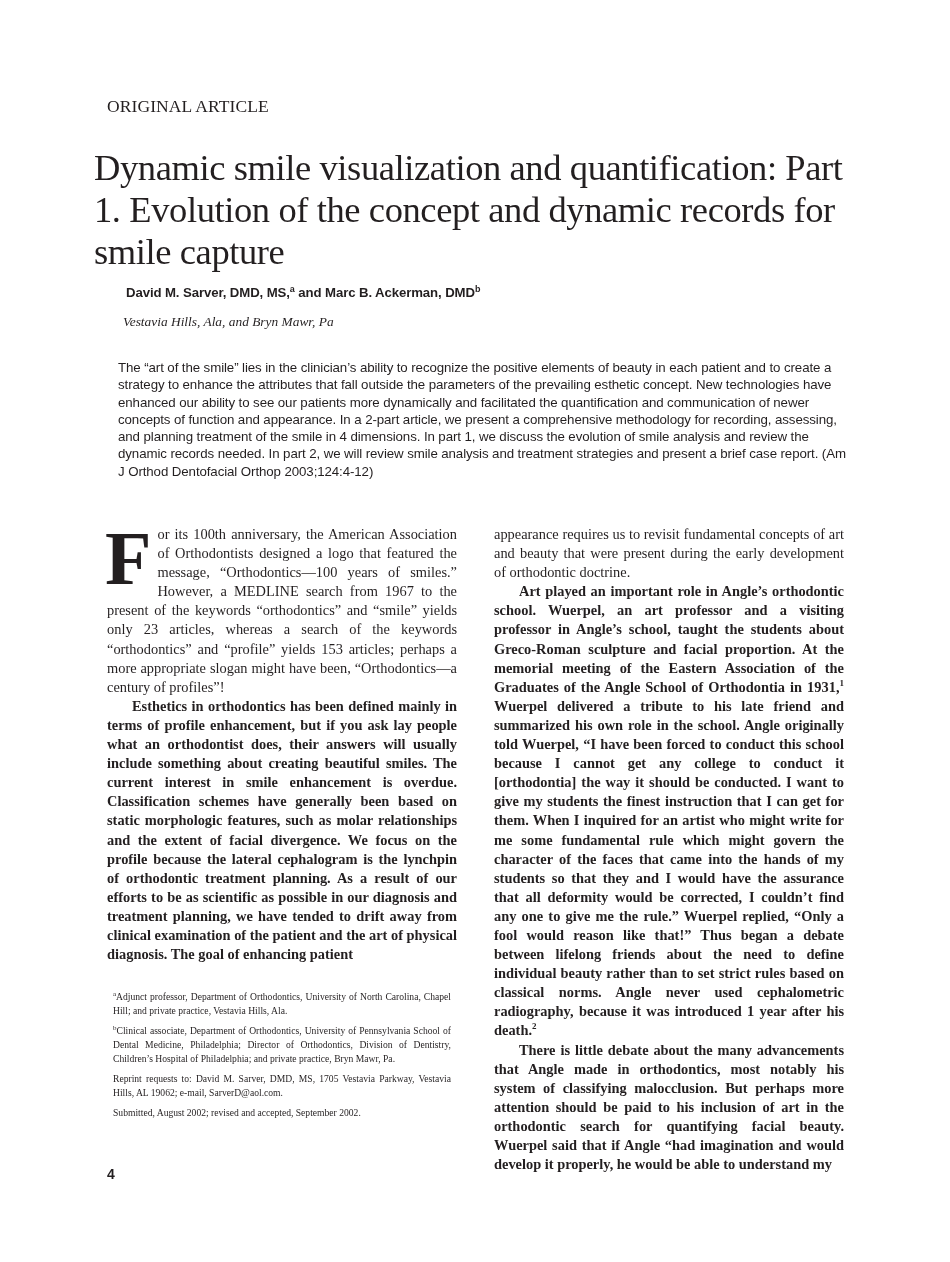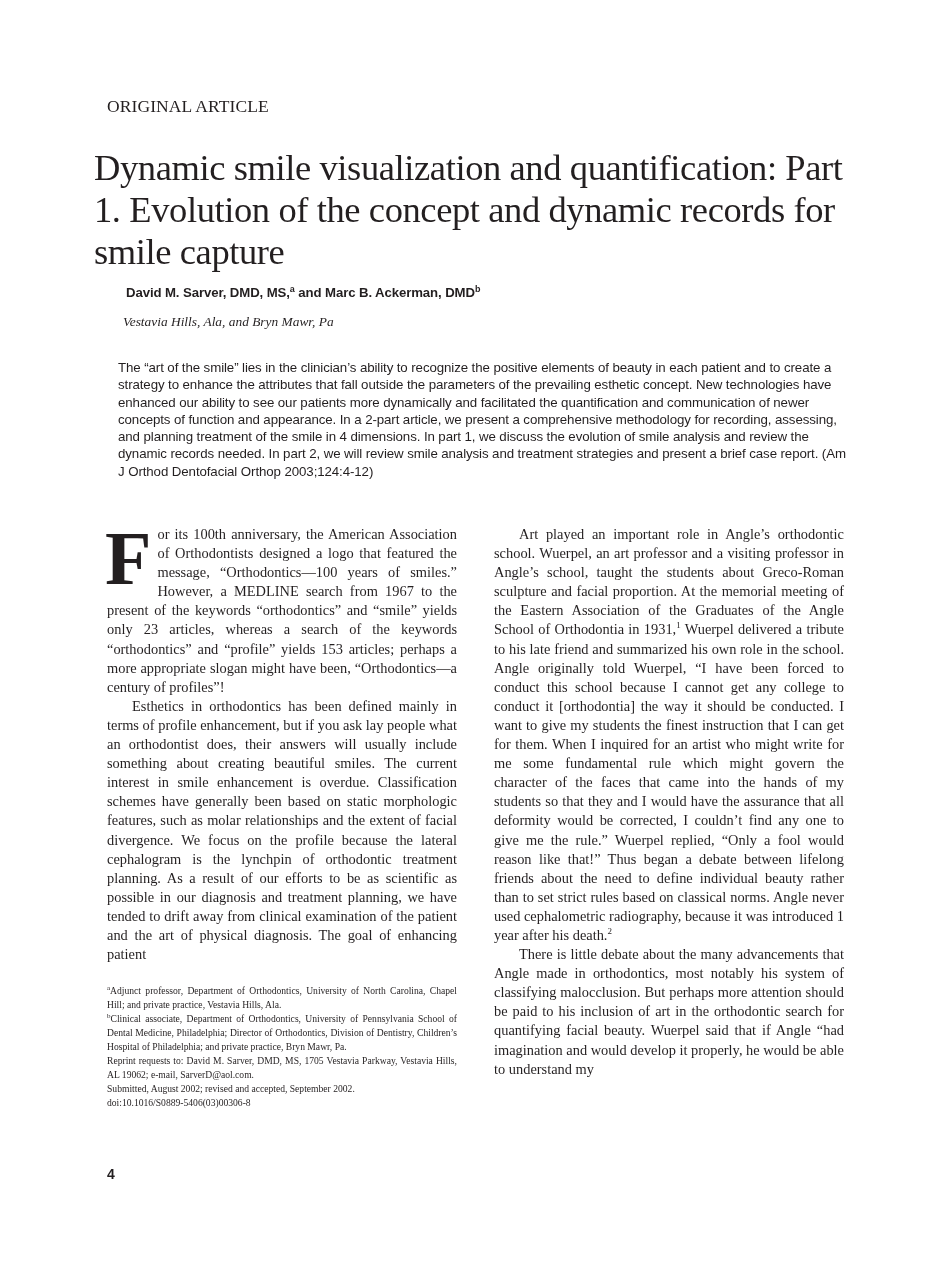--- a/index.html
+++ b/index.html
@@ -11,26 +11,26 @@
   .title { position: absolute; left: 94px; top: 147px; width: 780px; font-size: 36.5px; line-height: 42px; font-weight: normal; margin: 0; letter-spacing: -0.4px; }
   .authors { position: absolute; left: 107px; top: 285px; font-size: 13.2px; font-weight: bold; letter-spacing: -0.1px; padding-left: 19px; }
   .authors sup { font-size: 9px; line-height: 0; }
   .affil { position: absolute; left: 107px; top: 314px; font-size: 13.4px; font-style: italic; margin-left: 16px; }
   .abstract { position: absolute; left: 107px; top: 348px; width: 735px; font-size: 13.3px; line-height: 17.3px; letter-spacing: -0.1px; margin: 11px; }
 
   .col { position: absolute; width: 350px; font-size: 14.4px; line-height: 19.1px; text-align: justify; }
   .col-left { left: 107px; top: 525px; }
   .col-right { left: 494px; top: 525px; }
   .col p { margin: 0; text-indent: 0; }
-  .col p.indent { text-indent: 25px; }
+  .col p.indent { text-indent: 25px; font-weight: bold; }
   .dropcap { float: left; font-size: 76px; line-height: 58px; font-weight: bold; margin: 4px 6px 0 -2px; height: 58px; }
   .col sup { font-size: 9px; line-height: 0; }
 
   .footnotes { position: absolute; left: 107px; top: 984px; width: 350px; font-size: 9.6px; line-height: 14px; text-align: justify; color: #231f20; }
-  .footnotes div { margin: 0; }
+  .footnotes div { margin: 6px; }
   .footnotes sup { font-size: 7px; line-height: 0; }
   .page-number { position: absolute; left: 107px; top: 1166px; font-size: 14px; font-weight: bold; }
 </style>
 </head>
 <body>
 
 <div class="section-label serif">ORIGINAL ARTICLE</div>
 
 <h1 class="title serif">Dynamic smile visualization and quantification: Part 1. Evolution of the concept and dynamic records for smile capture</h1>
 
@@ -41,25 +41,25 @@
 <div class="affil serif">Vestavia Hills, Ala, and Bryn Mawr, Pa</div>
 
 <p class="abstract sans">The “art of the smile” lies in the clinician’s ability to recognize the positive elements of beauty in each patient and to create a strategy to enhance the attributes that fall outside the parameters of the prevailing esthetic concept. New technologies have enhanced our ability to see our patients more dynamically and facilitated the quantification and communication of newer concepts of function and appearance. In a 2-part article, we present a comprehensive methodology for recording, assessing, and planning treatment of the smile in 4 dimensions. In part 1, we discuss the evolution of smile analysis and review the dynamic records needed. In part 2, we will review smile analysis and treatment strategies and present a brief case report. (Am J Orthod Dentofacial Orthop 2003;124:4-12)</p>
 
 <div class="col col-left serif">
   <p><span class="dropcap">F</span><span>or its 100th anniversary, the American Association of Orthodontists designed a logo that featured the message, “Orthodontics—100 years of smiles.” However, a MEDLINE search from 1967 to the present of the keywords “orthodontics” and “smile” yields only 23 articles, whereas a search of the keywords “orthodontics” and “profile” yields 153 articles; perhaps a more appropriate slogan might have been, “Orthodontics—a century of profiles”!</span></p>
   <p class="indent">Esthetics in orthodontics has been defined mainly in terms of profile enhancement, but if you ask lay people what an orthodontist does, their answers will usually include something about creating beautiful smiles. The current interest in smile enhancement is overdue. Classification schemes have generally been based on static morphologic features, such as molar relationships and the extent of facial divergence. We focus on the profile because the lateral cephalogram is the lynchpin of orthodontic treatment planning. As a result of our efforts to be as scientific as possible in our diagnosis and treatment planning, we have tended to drift away from clinical examination of the patient and the art of physical diagnosis. The goal of enhancing patient</p>
 </div>
 
 <div class="col col-right serif">
+  <p>appearance requires us to revisit fundamental concepts of art and beauty that were present during the early development of orthodontic doctrine.</p>
   <p class="indent"><span>Art played an important role in Angle’s orthodontic school. Wuerpel, an art professor and a visiting professor in Angle’s school, taught the students about Greco-Roman sculpture and facial proportion. At the memorial meeting of the Eastern Association of the Graduates of the Angle School of Orthodontia in 1931,</span><sup>1</sup><span> Wuerpel delivered a tribute to his late friend and summarized his own role in the school. Angle originally told Wuerpel, “I have been forced to conduct this school because I cannot get any college to conduct it [orthodontia] the way it should be conducted. I want to give my students the finest instruction that I can get for them. When I inquired for an artist who might write for me some fundamental rule which might govern the character of the faces that came into the hands of my students so that they and I would have the assurance that all deformity would be corrected, I couldn’t find any one to give me the rule.” Wuerpel replied, “Only a fool would reason like that!” Thus began a debate between lifelong friends about the need to define individual beauty rather than to set strict rules based on classical norms. Angle never used cephalometric radiography, because it was introduced 1 year after his death.</span><sup>2</sup></p>
   <p class="indent">There is little debate about the many advancements that Angle made in orthodontics, most notably his system of classifying malocclusion. But perhaps more attention should be paid to his inclusion of art in the orthodontic search for quantifying facial beauty. Wuerpel said that if Angle “had imagination and would develop it properly, he would be able to understand my</p>
 </div>
 
 <div class="footnotes serif">
   <div><sup>a</sup><span>Adjunct professor, Department of Orthodontics, University of North Carolina, Chapel Hill; and private practice, Vestavia Hills, Ala.</span></div>
   <div><sup>b</sup><span>Clinical associate, Department of Orthodontics, University of Pennsylvania School of Dental Medicine, Philadelphia; Director of Orthodontics, Division of Dentistry, Children’s Hospital of Philadelphia; and private practice, Bryn Mawr, Pa.</span></div>
   <div>Reprint requests to: David M. Sarver, DMD, MS, 1705 Vestavia Parkway, Vestavia Hills, AL 19062; e-mail, SarverD@aol.com.</div>
   <div>Submitted, August 2002; revised and accepted, September 2002.</div>
-  <div>doi:10.1016/S0889-5406(03)00306-8</div>
 </div>
 
 <div class="page-number sans">4</div>
 
 </body></html>

